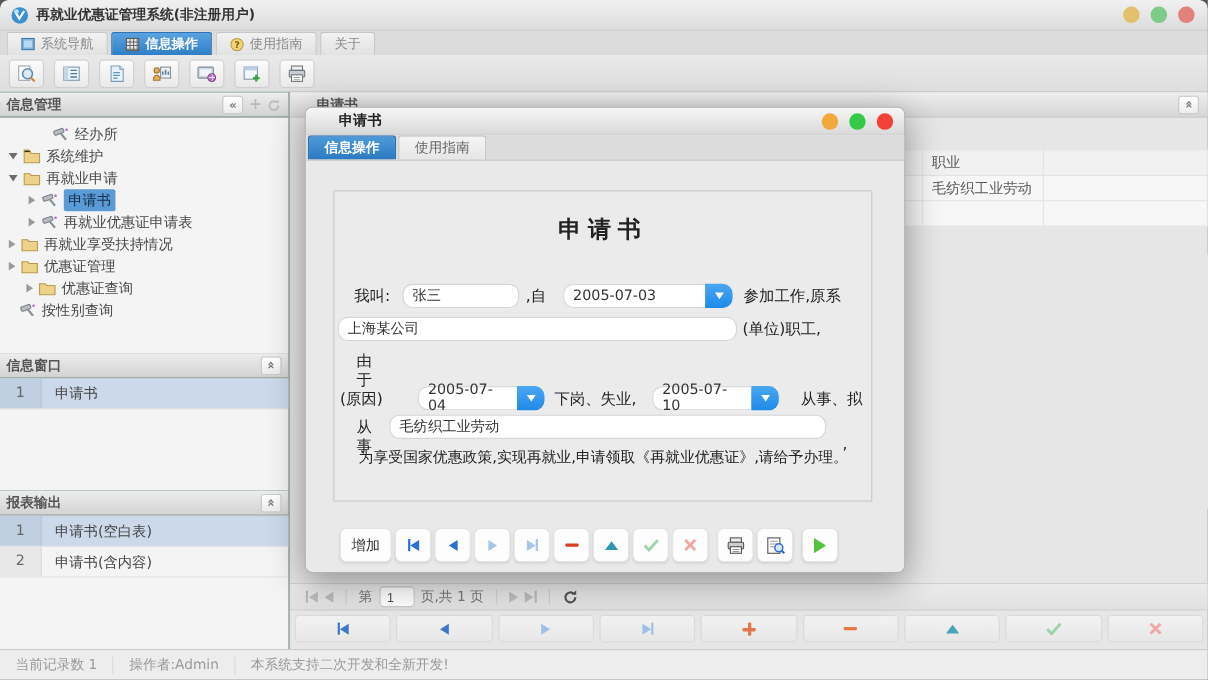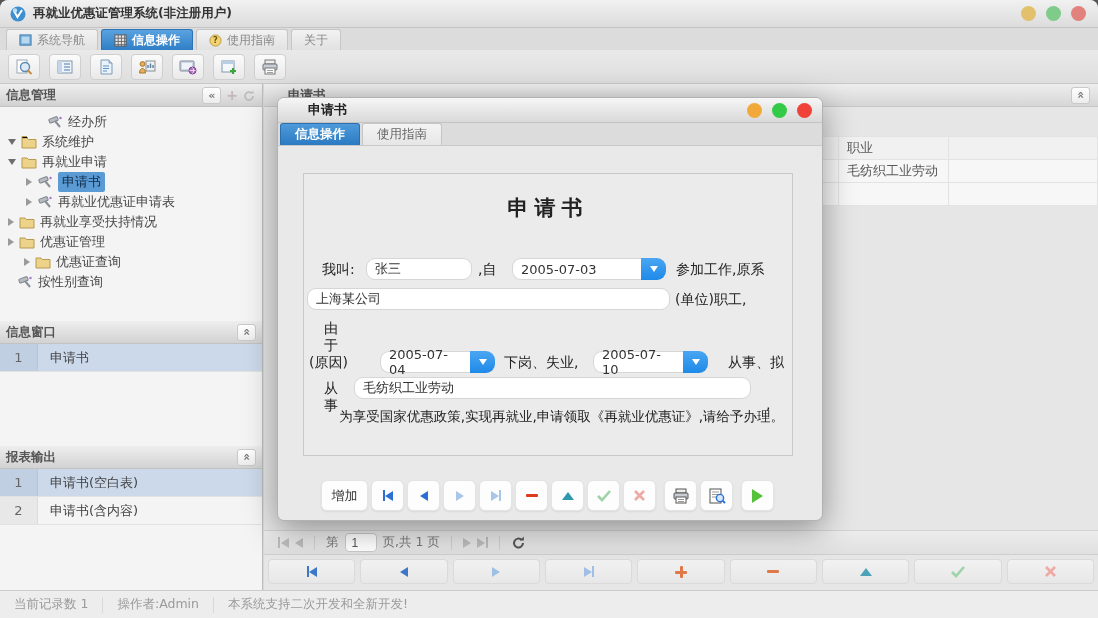--- a/index.html
+++ b/index.html
@@ -132,21 +132,21 @@
     padding:0 8px; font-size:13px; color:#333; font-family:inherit; }
   .combo { position:absolute; display:flex; height:22px; }
   .combo .fld { height:22px; background:#fff; border:1px solid #d6d6d6; border-right:none;
     border-radius:9px 0 0 9px; padding:0 8px; font-size:13px; color:#333; display:flex; align-items:center; }
   .combo .dbtn { width:25px; height:22px; background:linear-gradient(#4aa6f2,#1e8ae8); border-radius:0 9px 9px 0;
     display:flex; align-items:center; justify-content:center; }
   .combo .dbtn i { width:0; height:0; border-left:4.5px solid transparent; border-right:4.5px solid transparent;
     border-top:6px solid #fff; }
   .closing { position:absolute; font-size:13.5px; color:#222; line-height:19px; }
 
-  #dlg-toolbar { position:absolute; left:43px; top:382px; display:flex; gap:3px; align-items:flex-end; }
+  #dlg-toolbar { position:absolute; left:31px; top:382px; display:flex; gap:3px; align-items:flex-end; }
   .dbtn-sq { width:33px; height:31px; background:#fdfdfd; border:1px solid #e4e4e4; border-radius:6px;
     box-shadow:0 1px 2px rgba(0,0,0,.08); display:flex; align-items:center; justify-content:center; }
   .dbtn-add { width:47px; height:31px; background:#fdfdfd; border:1px solid #e4e4e4; border-radius:6px;
     box-shadow:0 1px 2px rgba(0,0,0,.08); font-size:13px; color:#333;
     display:flex; align-items:center; justify-content:center; }
   .gap-l { margin-left:5px; }
   .checkmark { stroke:#9fd3a8; stroke-width:2.6; fill:none; }
   .xmark { stroke:#efa8a3; stroke-width:2.6; }
 </style>
 </head>
@@ -519,21 +519,21 @@
             <i></i>
           </span>
       </div>
       <span class="flabel" style="left:424px; top:180px;">从事、拟</span>
 
       <span class="flabel" style="left:20px; top:206px;">从</span>
       <span class="flabel" style="left:20px; top:223px;">事</span>
       <input class="finput" style="left: 50px; top: 203px; width: 397px;" value="毛纺织工业劳动">
       <span class="flabel" style="left:462px; top:222px;">,</span>
 
-      <div class="closing" style="left:0; top:233px; width:480px;text-align:right;">为享受国家优惠政策,实现再就业,申请领取《再就业优惠证》,请给予办理。</div>
+      <div class="closing" style="left:22px; top:233px; width:480px;">为享受国家优惠政策,实现再就业,申请领取《再就业优惠证》,请给予办理。</div>
     </div>
 
     <div id="dlg-toolbar">
       <div class="dbtn-add">增加</div>
       <div class="dbtn-sq" style="--c:#2b6fd4;">
           <span class="vbar"></span>
           <span class="tri-l"></span>
         </div>
       <div class="dbtn-sq" style="--c:#2b6fd4;">
           <span class="tri-l"></span>

